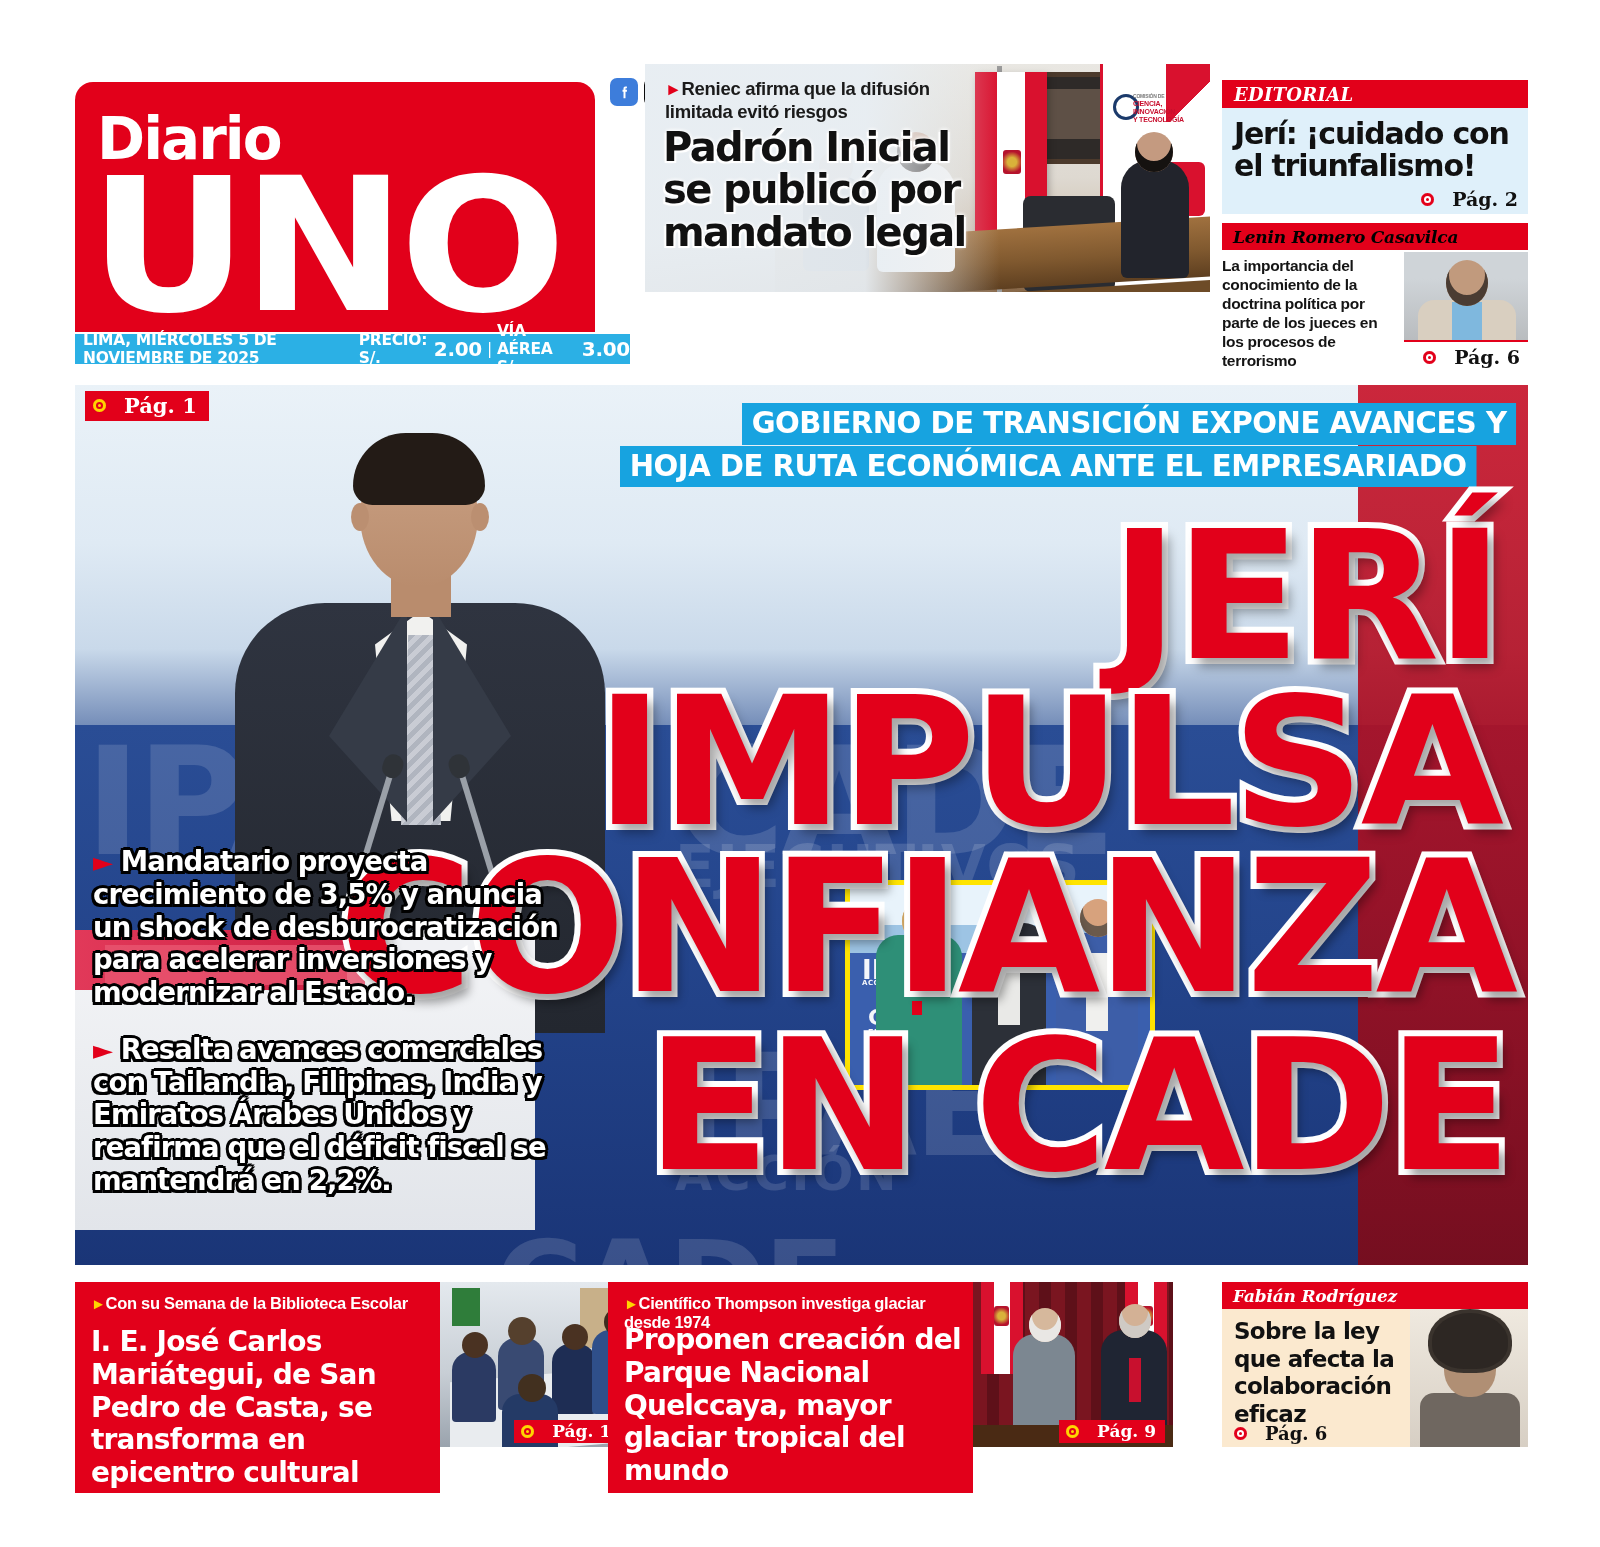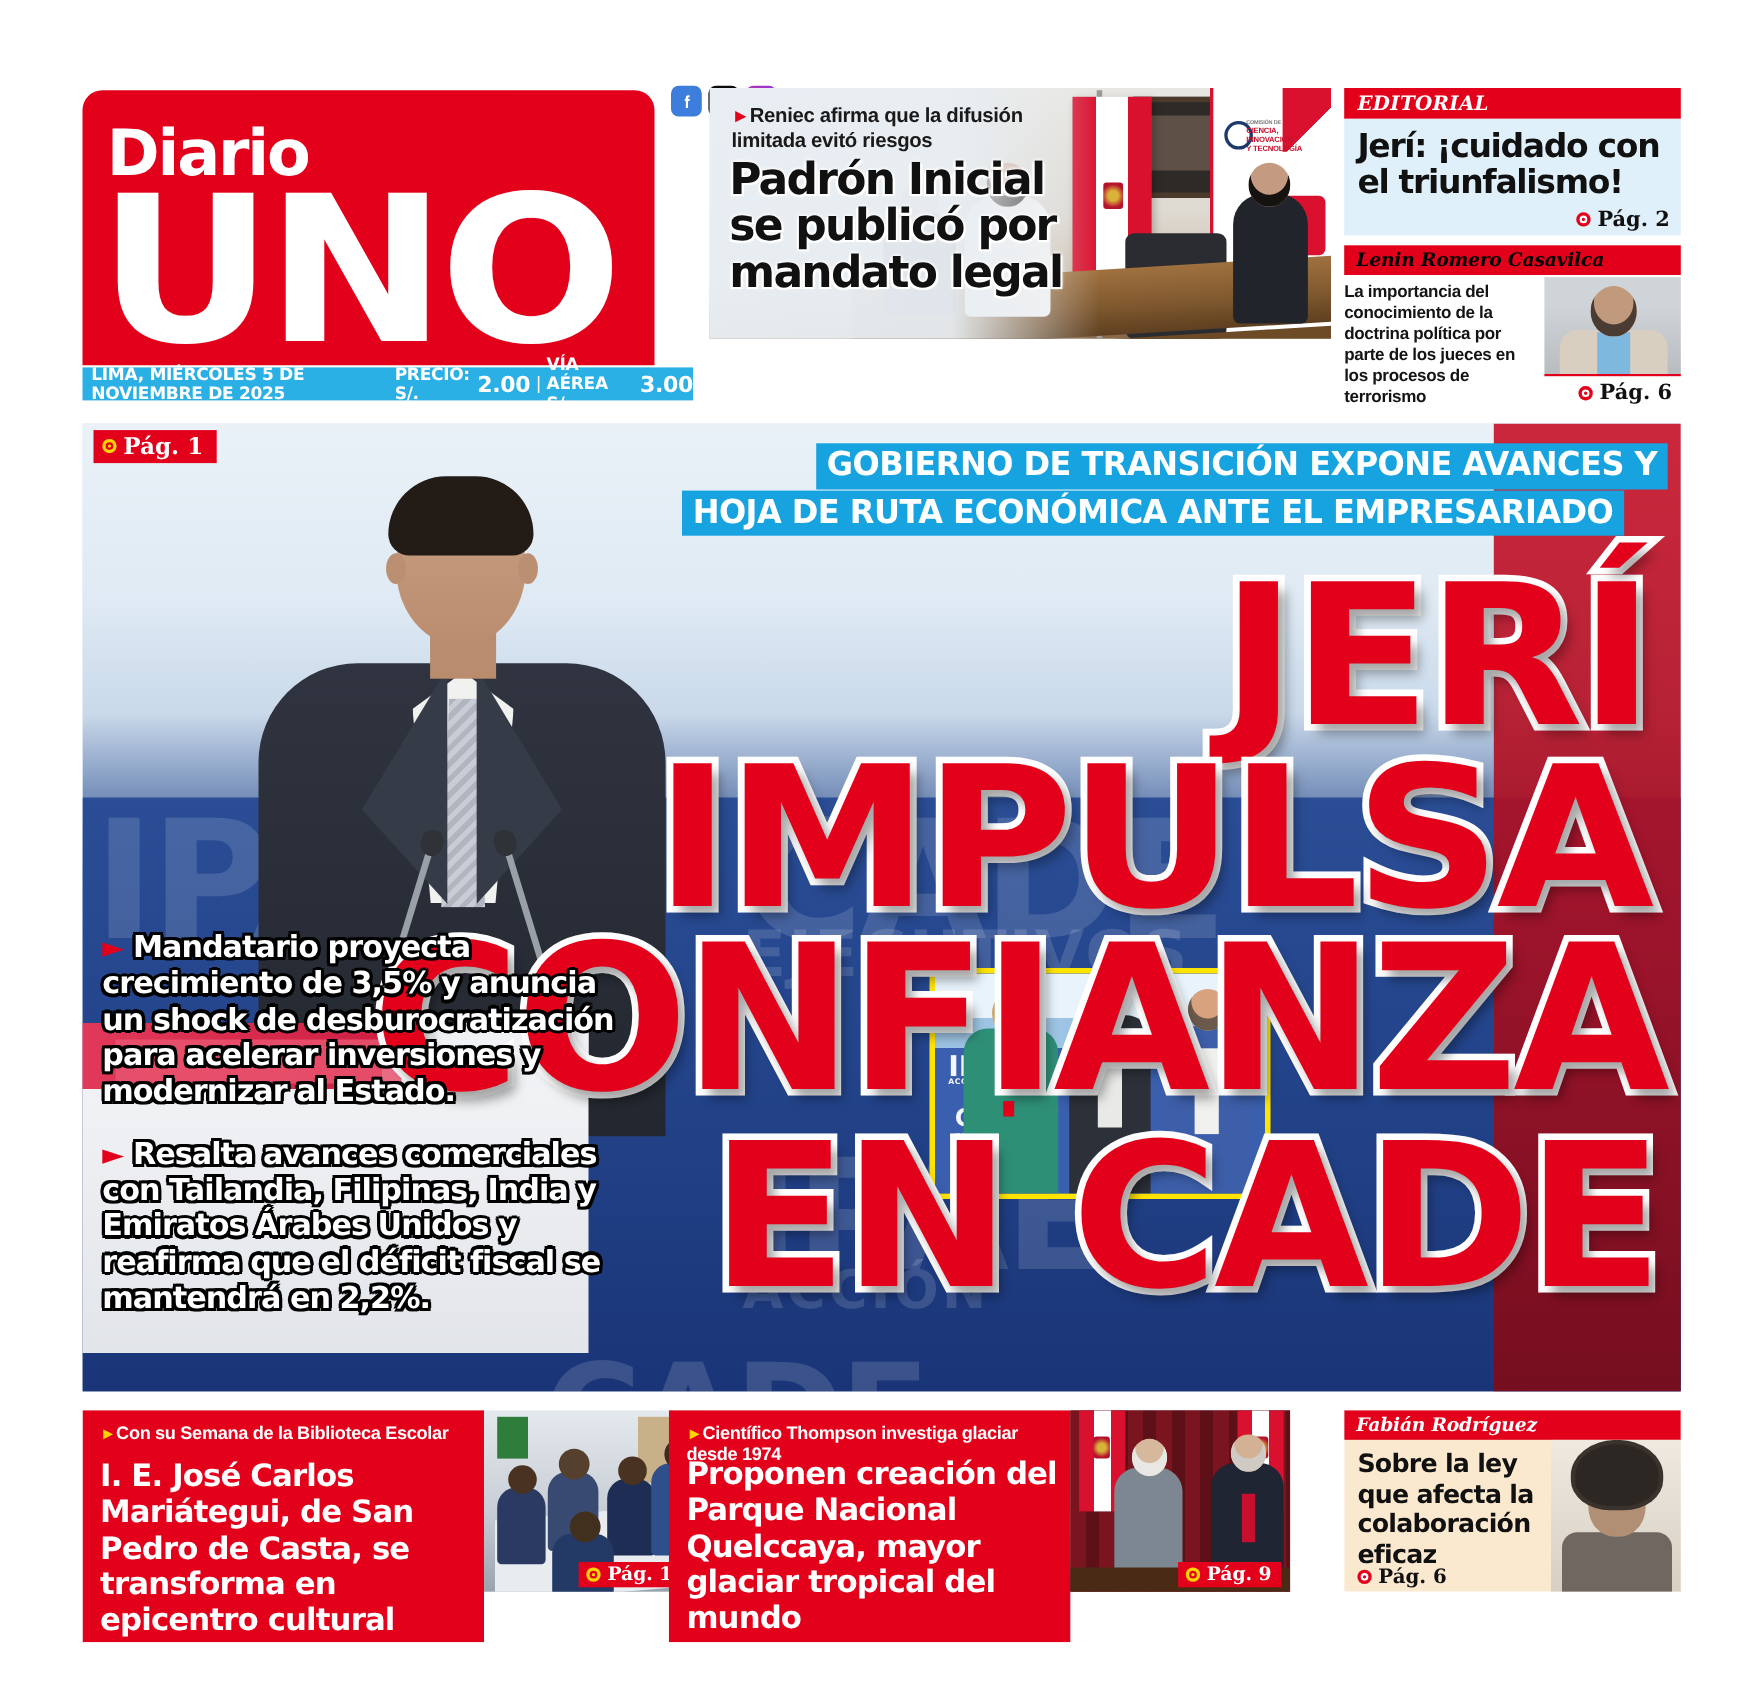--- a/index.html
+++ b/index.html
@@ -39,21 +39,21 @@
   .date-bar {
     position:absolute; left:0; top:272px; width:555px; height:30px;
     background:#2bb0e5; color:#ffffff; display:flex; align-items:center;
     padding-left:8px; font-size:15.5px; font-weight:bold; letter-spacing:-0.3px;
     font-family:"DejaVu Sans", sans-serif;
   }
   .date-bar .big { font-size:20px; }
   .date-bar .sep { padding:0 5px; font-weight:normal; }
 
   
-  .top-center { position:absolute; left:645px; top:80px; width:565px; height:228px; overflow:hidden; }
+  .top-center { position:absolute; left:645px; top:64px; width:565px; height:228px; overflow:hidden; }
   .tc-photo {
     position:absolute; right:0; top:0; width:565px; height:297px;
     background:
       linear-gradient(180deg,#e9e7e2 0%, #ded9d1 38%, #cdbfae 60%, #8a6a4b 75%, #6d5337 100%);
   }
   
   .tc-frame { position:absolute; left:385px; top:8px; width:82px; height:92px; background:#2e2a28; border:5px solid #4c3a2c; }
   .tc-frame:after{content:"";position:absolute;left:8px;top:12px;width:62px;height:50px;background:#5e5046;}
   
   .tc-flagpole { position:absolute; left:352px; top:2px; width:5px; height:295px; background:#9b9b9b; }
@@ -91,21 +91,21 @@
 
   .tc-overlay { position:absolute; left:0; top:0; width:355px; height:297px;
       background:linear-gradient(90deg, rgba(232,238,243,.97) 0%, rgba(232,238,243,.95) 62%, rgba(232,238,243,0) 100%); }
   .tc-kicker { position:absolute; left:20px; top:14px; width:300px; font-size:18.5px; font-weight:bold;
       color:#1a1a1a; line-height:1.22; letter-spacing:-0.3px; }
   .tc-kicker .tri { color:#e2001a; font-size:17px; }
   .tc-head { position:absolute; left:18px; top:62px; width:340px;
       font-family:"DejaVu Sans", sans-serif; font-weight:bold; font-size:40px;
       line-height:1.06; color:#111; letter-spacing:-1.6px;
       text-shadow: 0 0 4px #fff, 0 0 4px #fff, 2px 2px 0 #fff, -2px 2px 0 #fff; }
-  .pagbadge { display:inline-flex; align-items:center; gap:6px;
+  .pagbadge { display:inline-flex; align-items:center; gap:18px;
       font-family:"DejaVu Serif", serif; font-weight:bold; color:#111; }
   .pagbadge .dot { width:13px; height:13px; border-radius:50%; background:#e2001a;
       box-shadow: inset 0 0 0 3px #e2001a, inset 0 0 0 5px #fff; }
   .tc-pag { position:absolute; left:20px; top:262px; font-size:21px; }
 
   
   .top-right { position:absolute; left:1222px; top:80px; width:306px; height:297px; }
   .edi-head { height:28px; background:#e2001a; color:#fff; display:flex; align-items:center;
       padding-left:12px; font-family:"DejaVu Serif", serif; font-style:italic; font-weight:bold;
       font-size:18px; letter-spacing:0.3px; }

